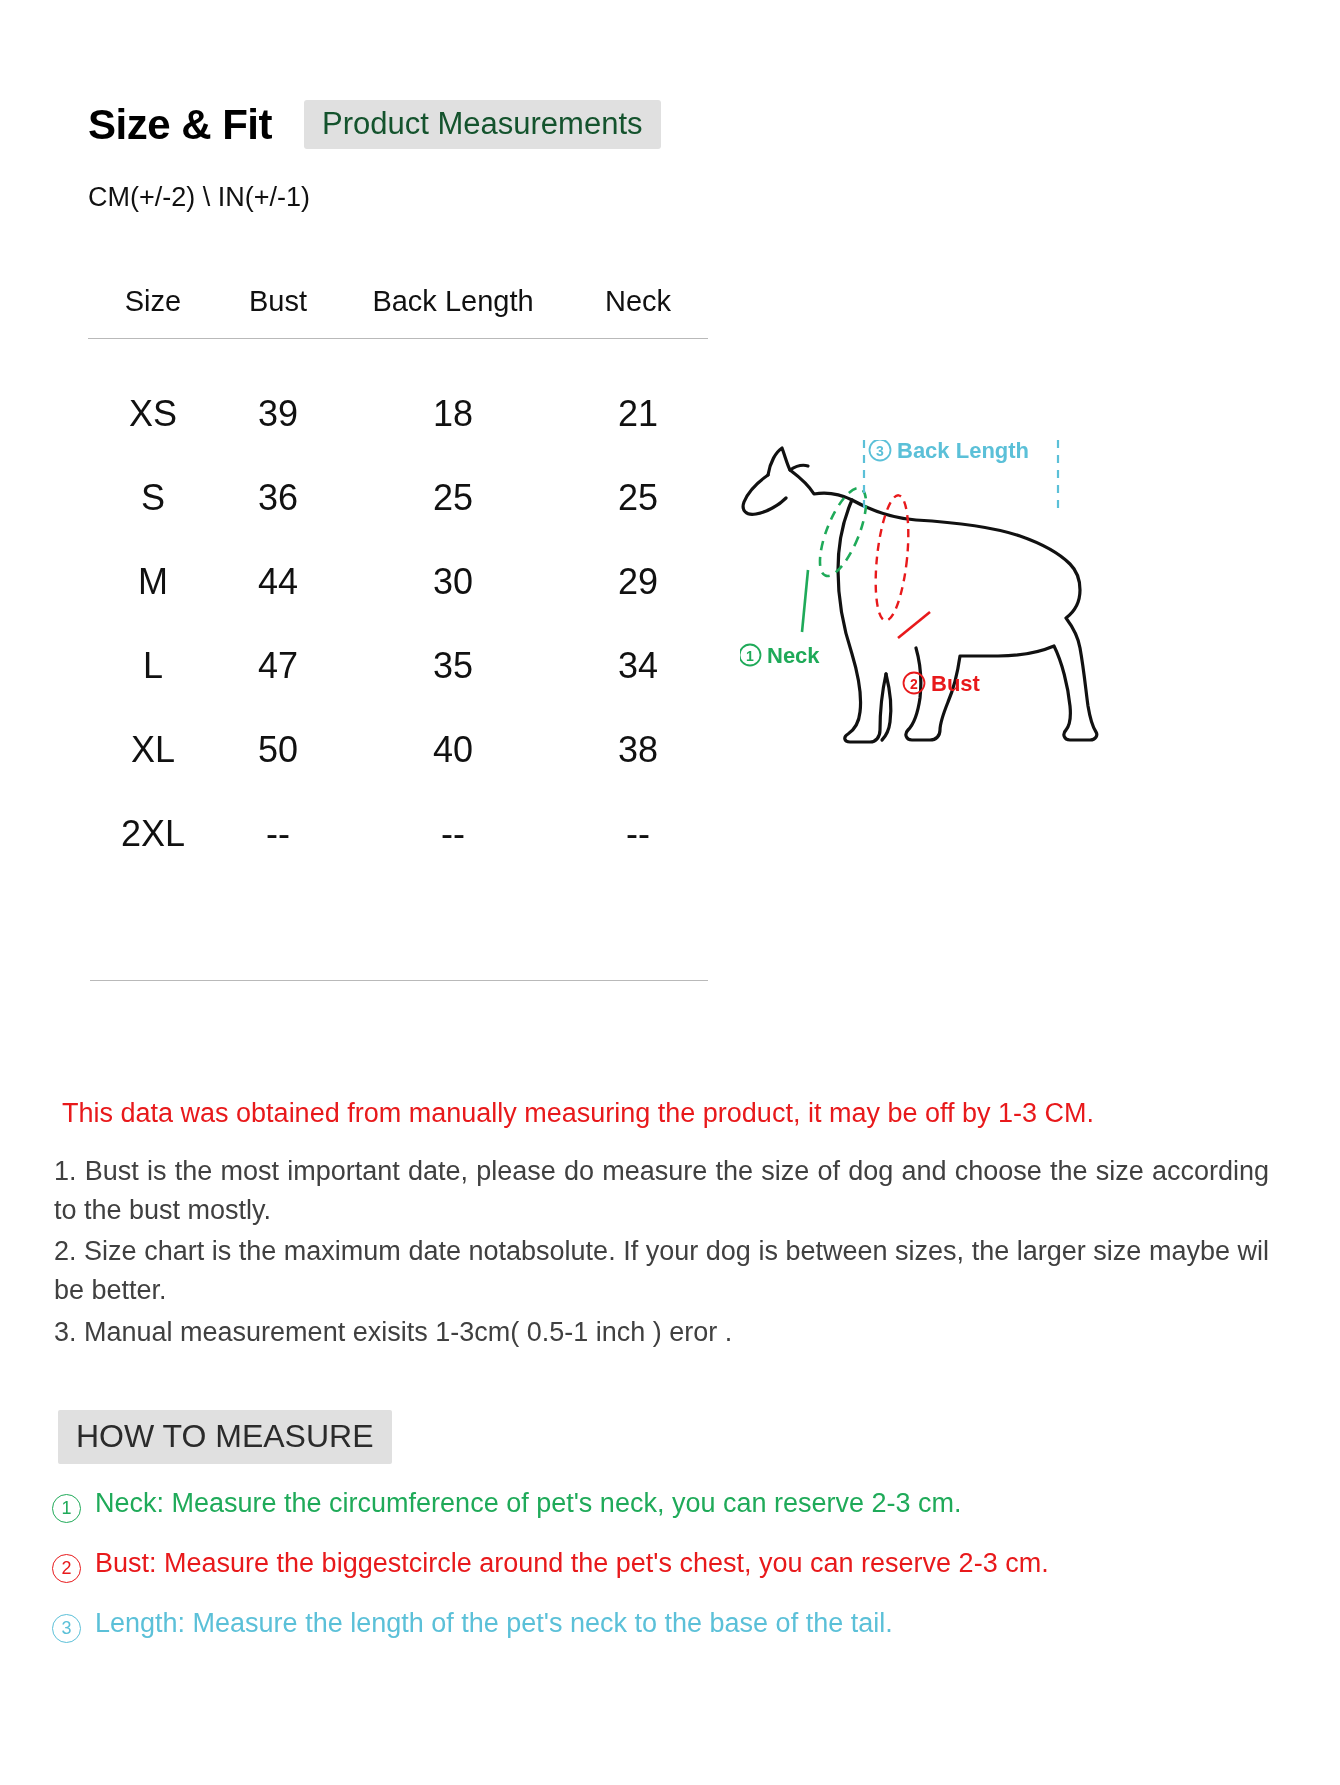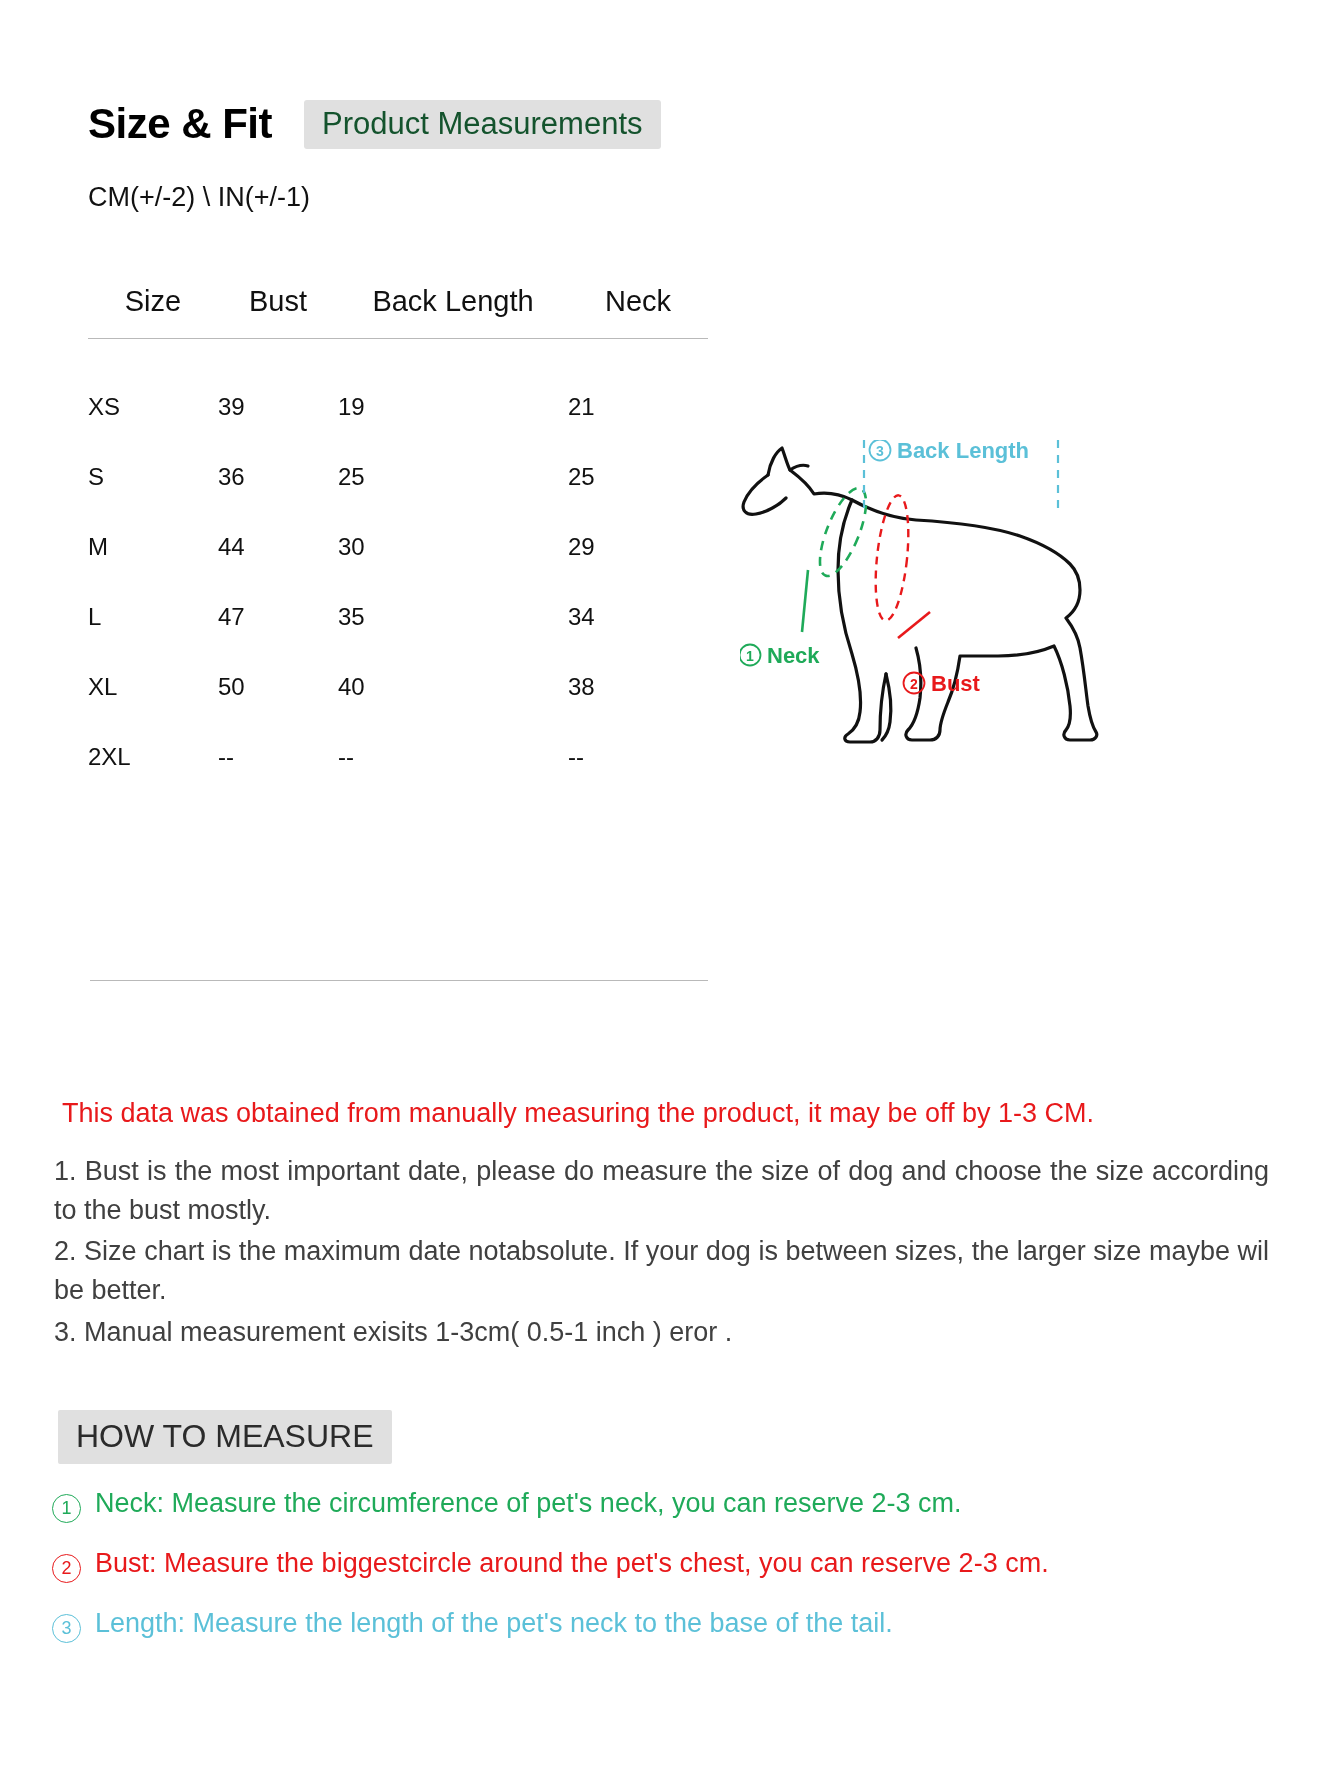--- a/index.html
+++ b/index.html
@@ -21,21 +21,21 @@
     width: 1340px;
     height: 1785px;
   }
 
   
   .header-row {
     position: absolute;
     left: 88px;
     top: 100px;
     display: flex;
-    align-items: flex-start;
+    align-items: center;
     gap: 32px;
   }
   .title {
     font-size: 42px;
     font-weight: bold;
     letter-spacing: -0.5px;
     color: #000;
   }
   .badge-measurements {
     background: #e0e0e0;
@@ -67,22 +67,22 @@
   table.size-table th {
     font-size: 29px;
     font-weight: normal;
     padding: 0 0 20px 0;
     color: #111;
   }
   table.size-table thead tr {
     border-bottom: 1.5px solid #b9b9b9;
   }
   table.size-table td {
-    font-size: 24px;
-    text-align: left;
+    font-size: 36px;
+    text-align: center;
     padding: 21px 0;
     color: #111;
   }
   table.size-table tbody tr:first-child td {
     padding-top: 54px;
   }
   th.col-size, td.col-size { width: 130px; }
   th.col-bust, td.col-bust { width: 120px; }
   th.col-back, td.col-back { width: 230px; }
   th.col-neck, td.col-neck { width: 140px; }
@@ -195,21 +195,21 @@
           <th class="col-size">Size</th>
           <th class="col-bust">Bust</th>
           <th class="col-back">Back Length</th>
           <th class="col-neck">Neck</th>
         </tr>
       </thead>
       <tbody>
         <tr>
           <td class="col-size">XS</td>
           <td class="col-bust">39</td>
-          <td class="col-back">19</td>
+          <td class="col-back">18</td>
           <td class="col-neck">21</td>
         </tr>
         <tr>
           <td class="col-size">S</td>
           <td class="col-bust">36</td>
           <td class="col-back">25</td>
           <td class="col-neck">25</td>
         </tr>
         <tr>
           <td class="col-size">M</td>

